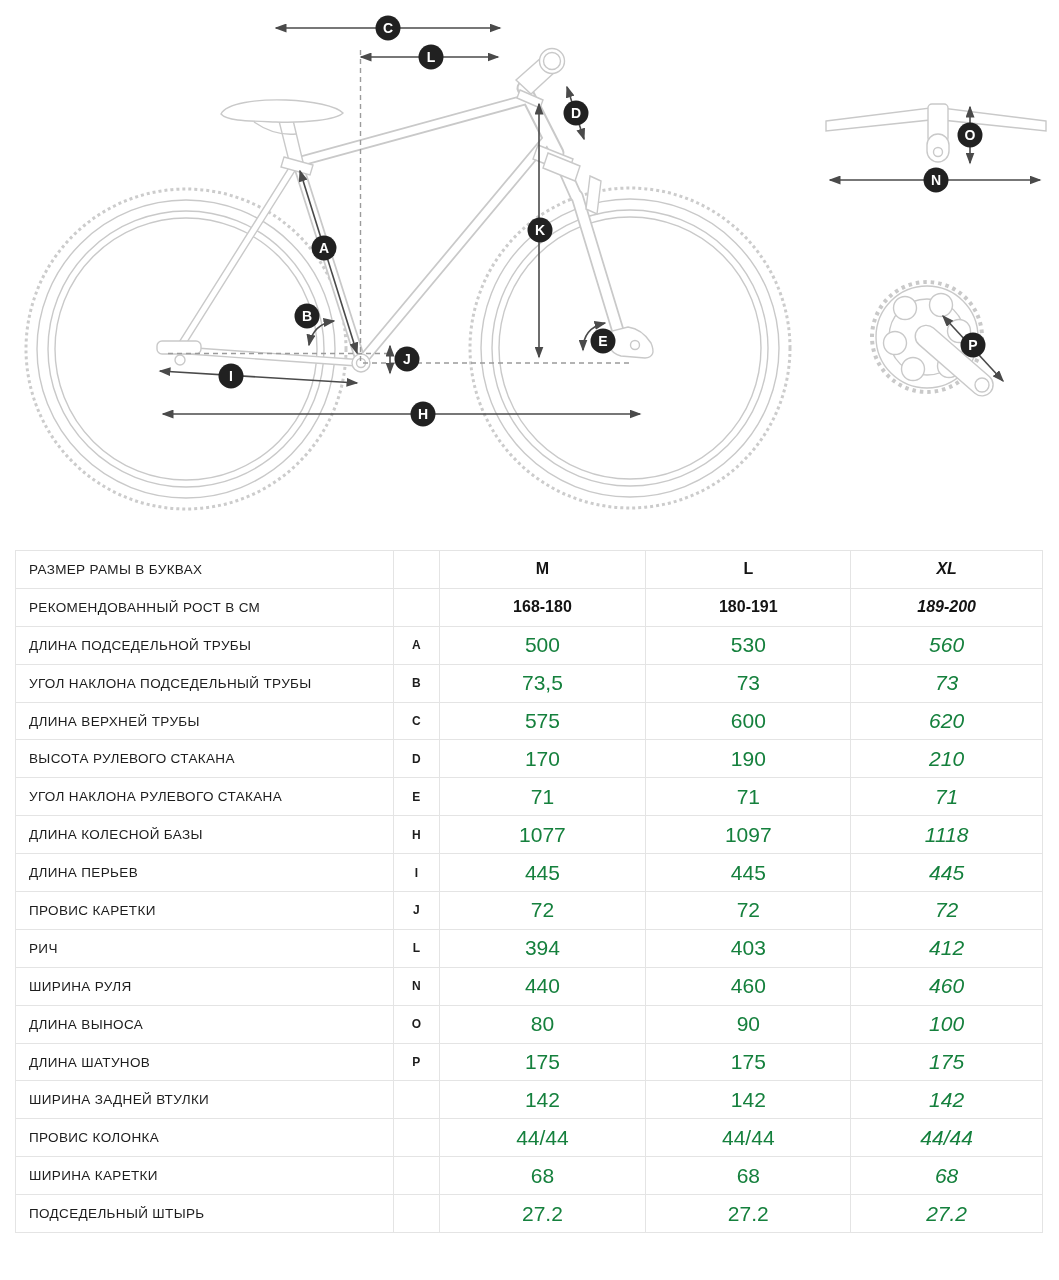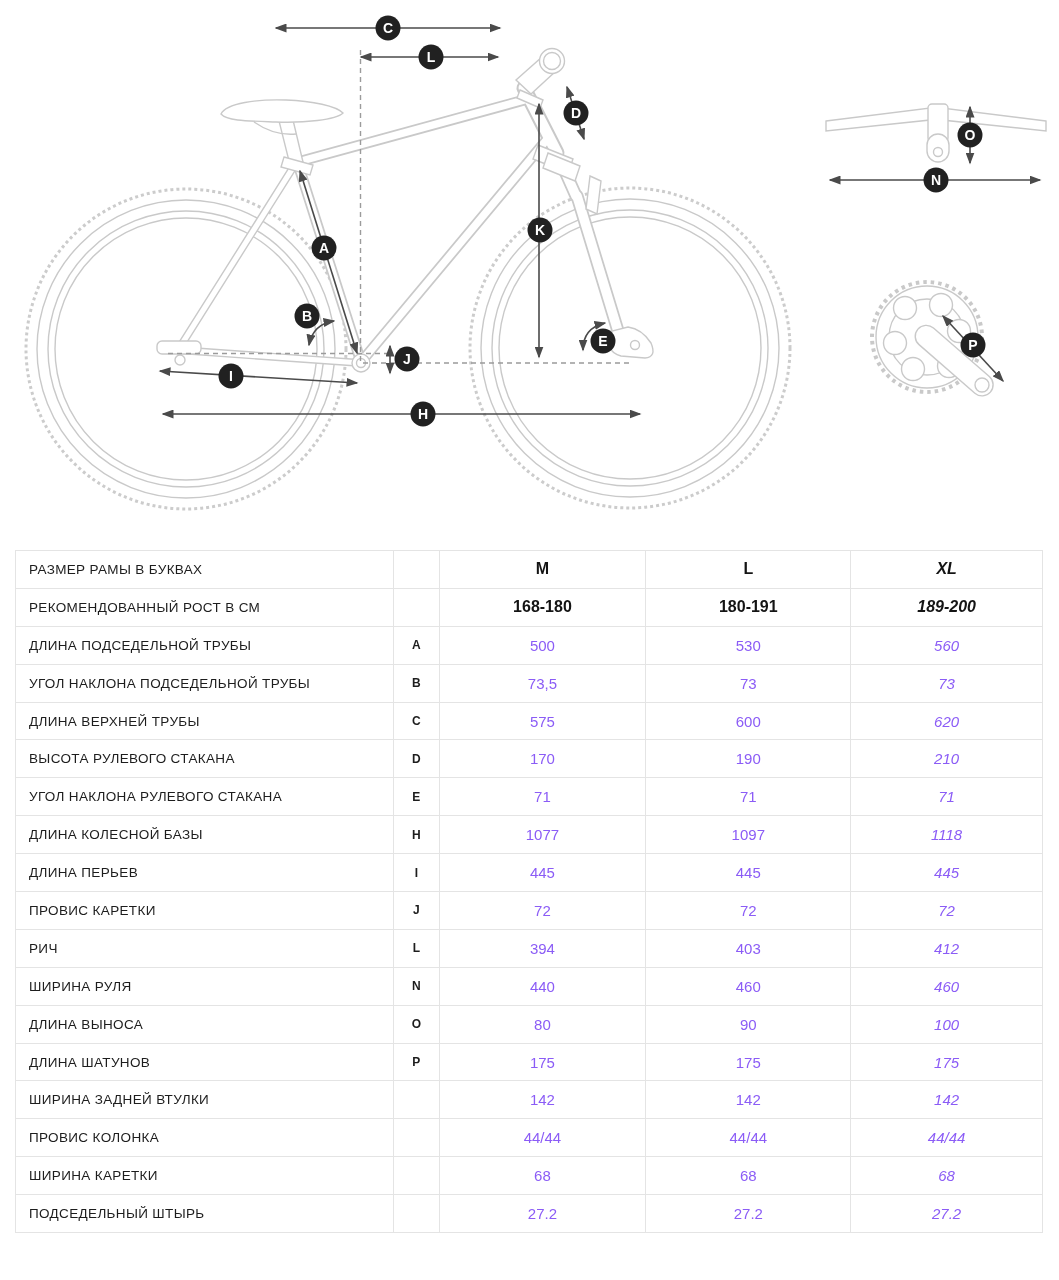--- a/index.html
+++ b/index.html
@@ -33,21 +33,21 @@
     border-collapse:collapse;table-layout:fixed;
     width:1028px;margin:10px 0 0 15px;
   }
   .spec td{
     border:1px solid #e4e4e4;height:36.9px;padding:0;
     vertical-align:middle;white-space:nowrap;overflow:hidden;
   }
   .c-label{width:36.1%;text-align:left;padding-left:13px !important;
            font-size:13.5px;letter-spacing:.35px;color:#1d1d1d;}
   .c-letter{width:4.4%;text-align:center;font-size:12px;font-weight:bold;color:#1d1d1d;}
-  .c-val{width:20.4%;text-align:center;font-size:15px;color:#8b5cf6;}
+  .c-val{width:20.4%;text-align:center;font-size:21px;color:#15803d;}
   .c-val-l{width:20.2%;}
   .c-val-xl{width:18.9%;font-style:italic;}
   tr.hdr .c-val{font-weight:bold;font-size:16px;color:#141414;}
 </style>
 </head>
 <body>
 
 <div class="diagram-wrap">
 <svg viewBox="0 0 1059 540" width="1059" height="540">
   <defs>
@@ -238,21 +238,21 @@
         <td class="c-val c-val-xl">189-200</td>
       </tr>
       <tr>
         <td class="c-label">ДЛИНА ПОДСЕДЕЛЬНОЙ ТРУБЫ</td>
         <td class="c-letter">A</td>
         <td class="c-val">500</td>
         <td class="c-val c-val-l">530</td>
         <td class="c-val c-val-xl">560</td>
       </tr>
       <tr>
-        <td class="c-label">УГОЛ НАКЛОНА ПОДСЕДЕЛЬНОЙ ТРУБЫ</td>
+        <td class="c-label">УГОЛ НАКЛОНА ПОДСЕДЕЛЬНЫЙ ТРУБЫ</td>
         <td class="c-letter">B</td>
         <td class="c-val">73,5</td>
         <td class="c-val c-val-l">73</td>
         <td class="c-val c-val-xl">73</td>
       </tr>
       <tr>
         <td class="c-label">ДЛИНА ВЕРХНЕЙ ТРУБЫ</td>
         <td class="c-letter">C</td>
         <td class="c-val">575</td>
         <td class="c-val c-val-l">600</td>

